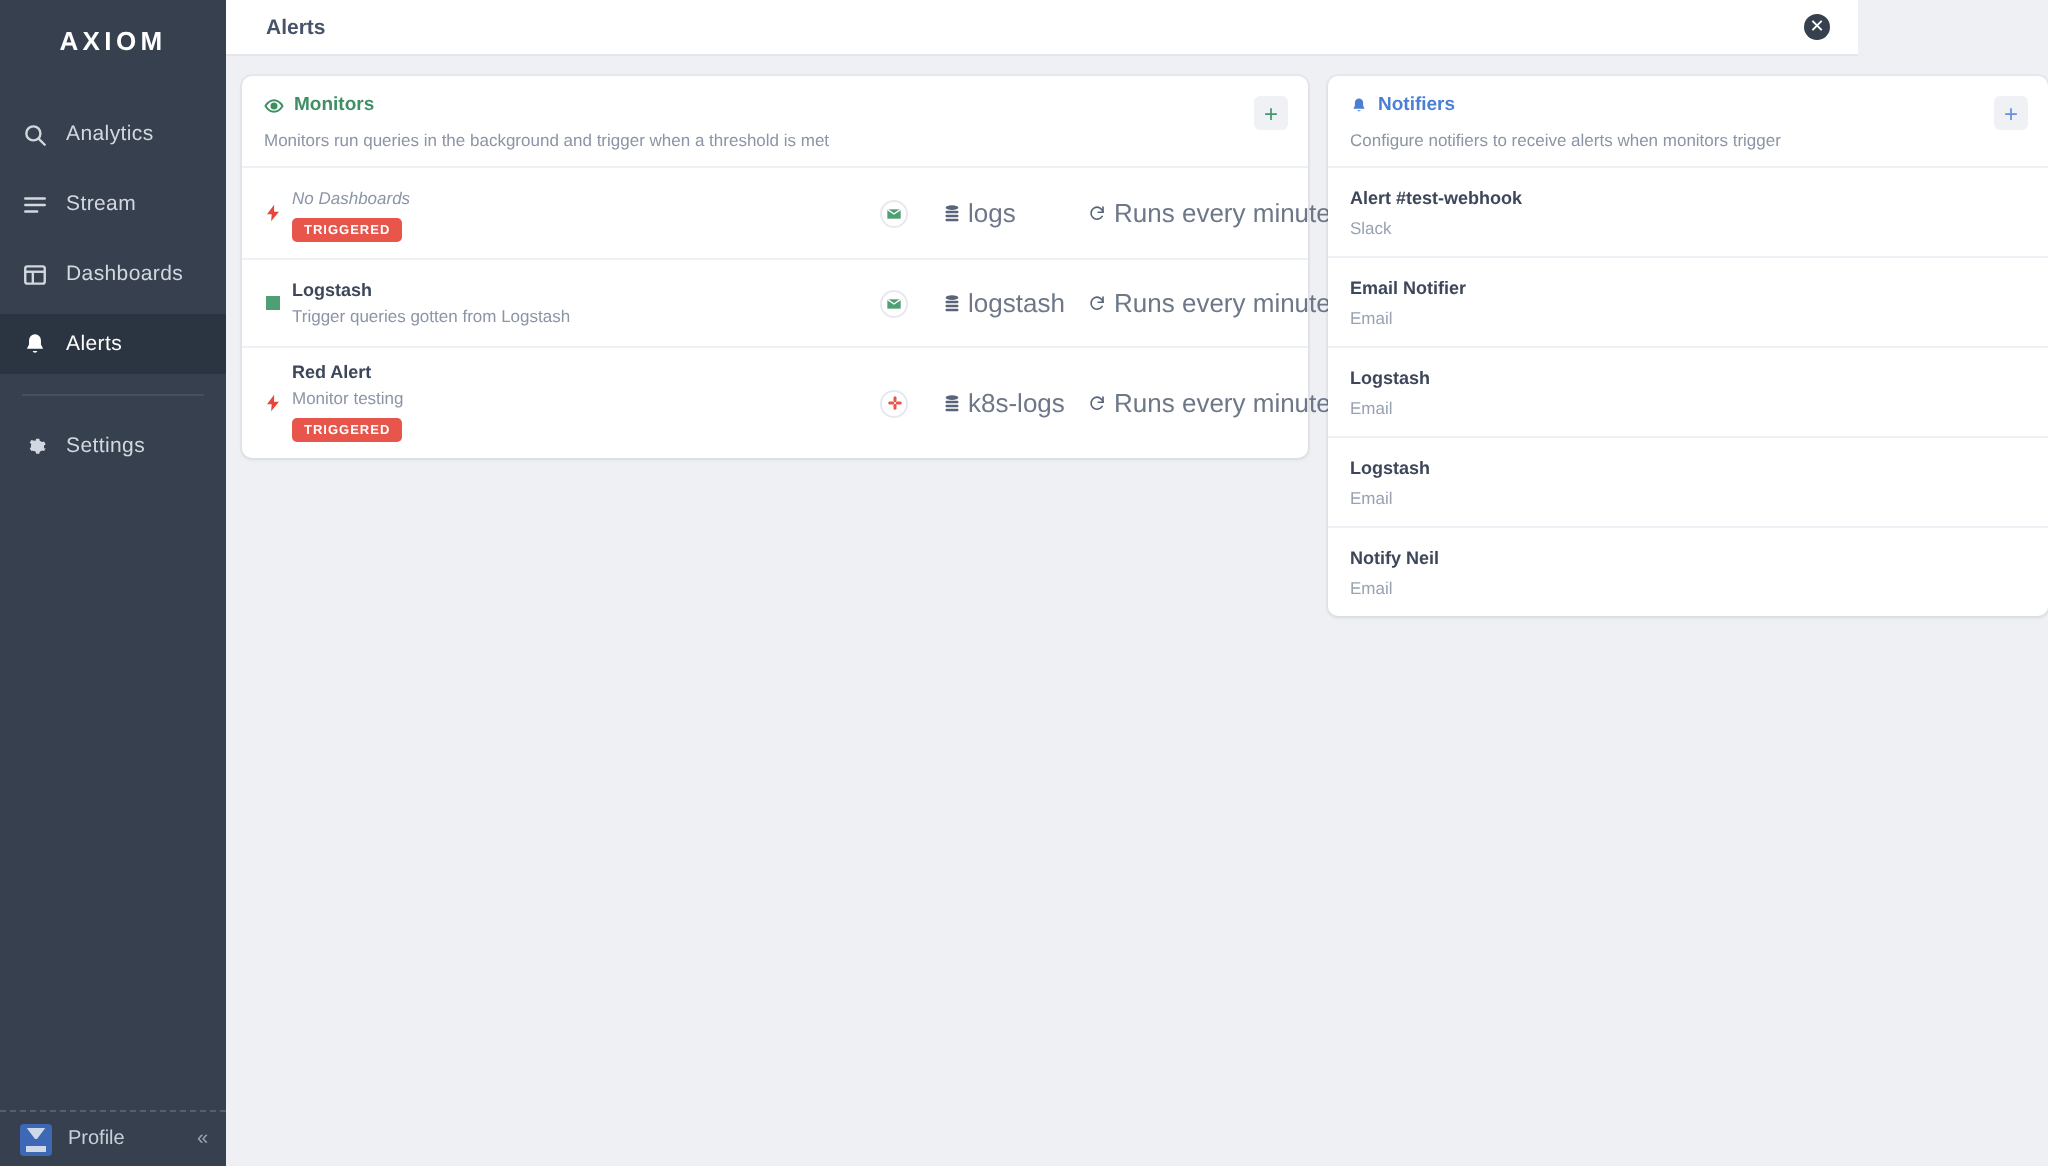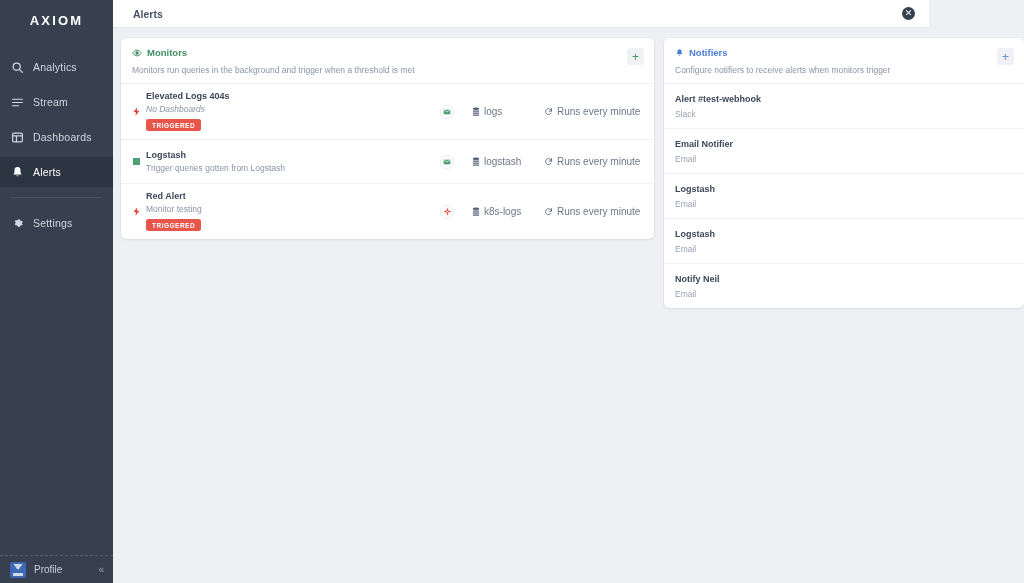--- a/index.html
+++ b/index.html
@@ -141,21 +141,21 @@
   }
   .monitor-meta { display: flex; align-items: center; gap: 0; flex: 0 0 auto; }
   .meta-notifier {
     width: 14px; height: 14px; border-radius: 50%;
     border: 1px solid #e6eaf0; display: flex;
     align-items: center; justify-content: center;
     margin-right: 18px;
   }
   .meta-ds { display: flex; align-items: center; gap: 4px; width: 72px; }
   .meta-run { display: flex; align-items: center; gap: 4px; width: 100px; }
-  .meta-text { font-size: 10px; color: #6d7788; white-space: nowrap; }
+  .meta-text { font-size: 13px; color: #6d7788; white-space: nowrap; }
   .meta-icon { color: #59637a; display: flex; align-items: center; }
 
   
   .notifier-row {
     padding: 10px 28px 9px 11px; border-bottom: 1px solid #edf0f4;
     cursor: pointer;
   }
   .notifier-row:last-child { border-bottom: none; }
   .notifier-name { font-size: 9px; font-weight: bold; color: #3d4759; }
   .notifier-type { font-size: 8.5px; color: #99a2b2; margin-top: 5px; }
@@ -257,21 +257,20 @@
           <div class="add-btn add-green">+</div>
         </div>
 
         <div class="monitor-row">
           <span class="status-icon">
             <svg class="bolt-svg" width="9" height="13" viewBox="0 0 24 24" fill="#e8453c">
                 <path d="M13.5 1L4 13.5h6.2L9.5 23 20 10.2h-6.6z"></path>
               </svg>
           </span>
           <div class="monitor-info">
-            <div class="monitor-name">Elevated Logs 404s</div>
             <div class="monitor-desc italic">No Dashboards</div>
             <div class="badge">TRIGGERED</div>
           </div>
           <div class="monitor-meta">
             <span class="meta-notifier">
               <svg width="8" height="8" viewBox="0 0 24 24" fill="#4e9f73">
                   <path d="M2 5h20v14H2z"></path>
                   <path d="M2 5l10 7 10-7" fill="none" stroke="#ffffff" stroke-width="2"></path>
                 </svg>
             </span>

